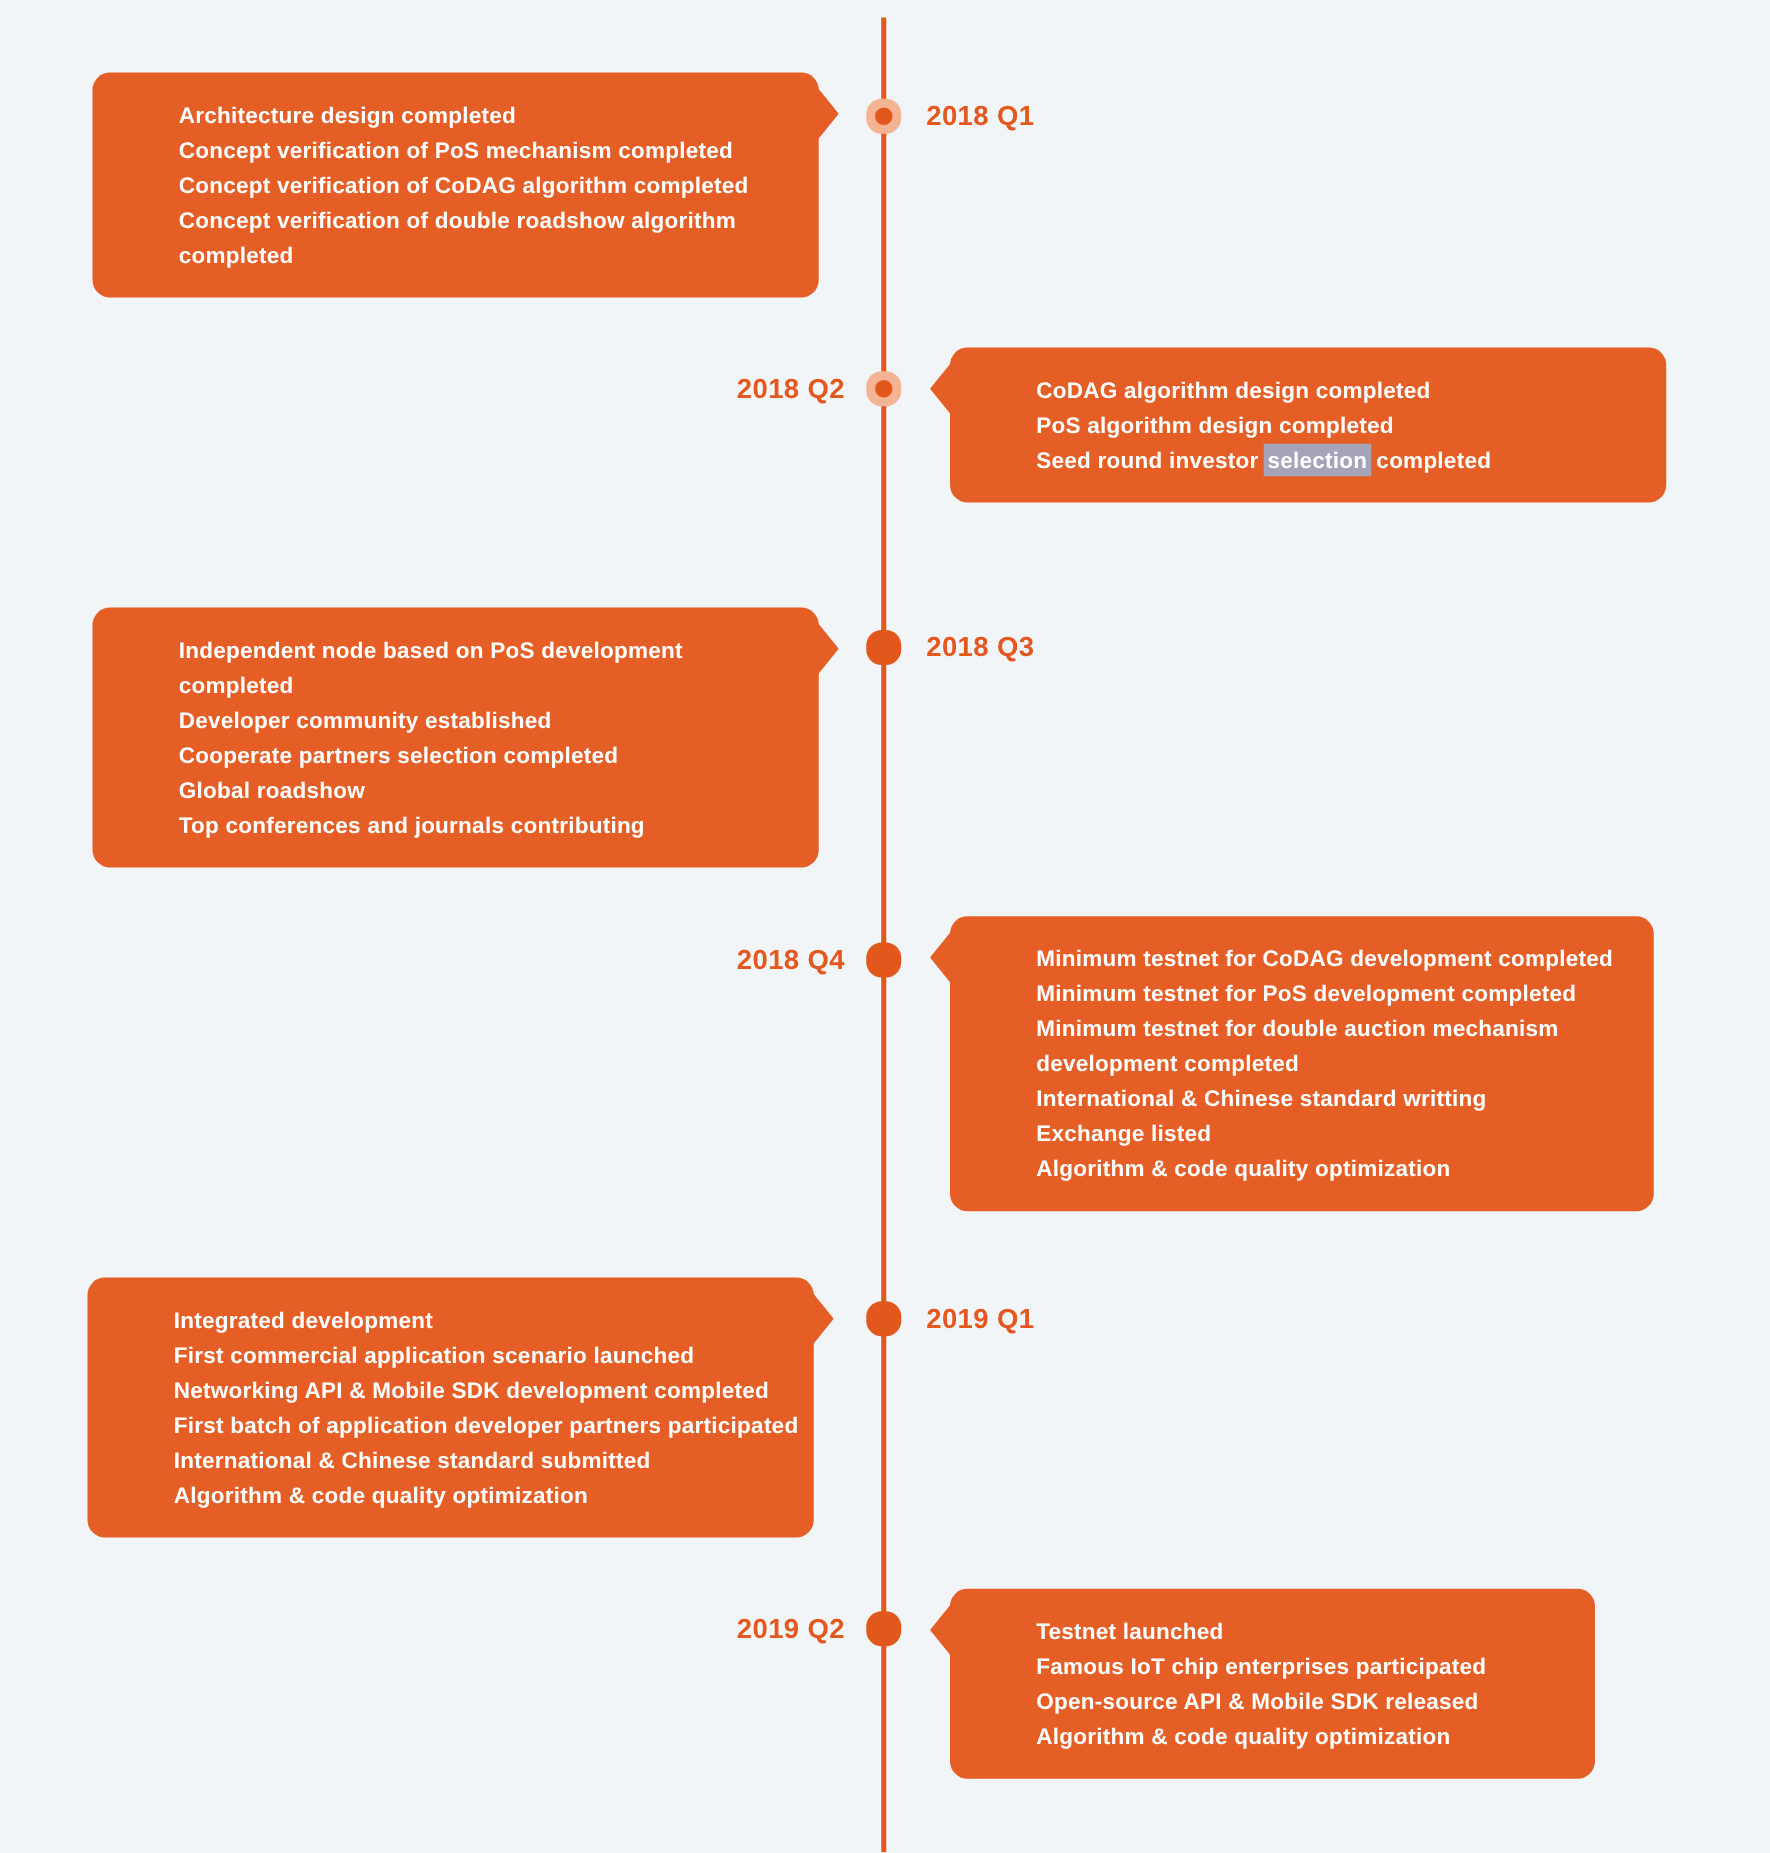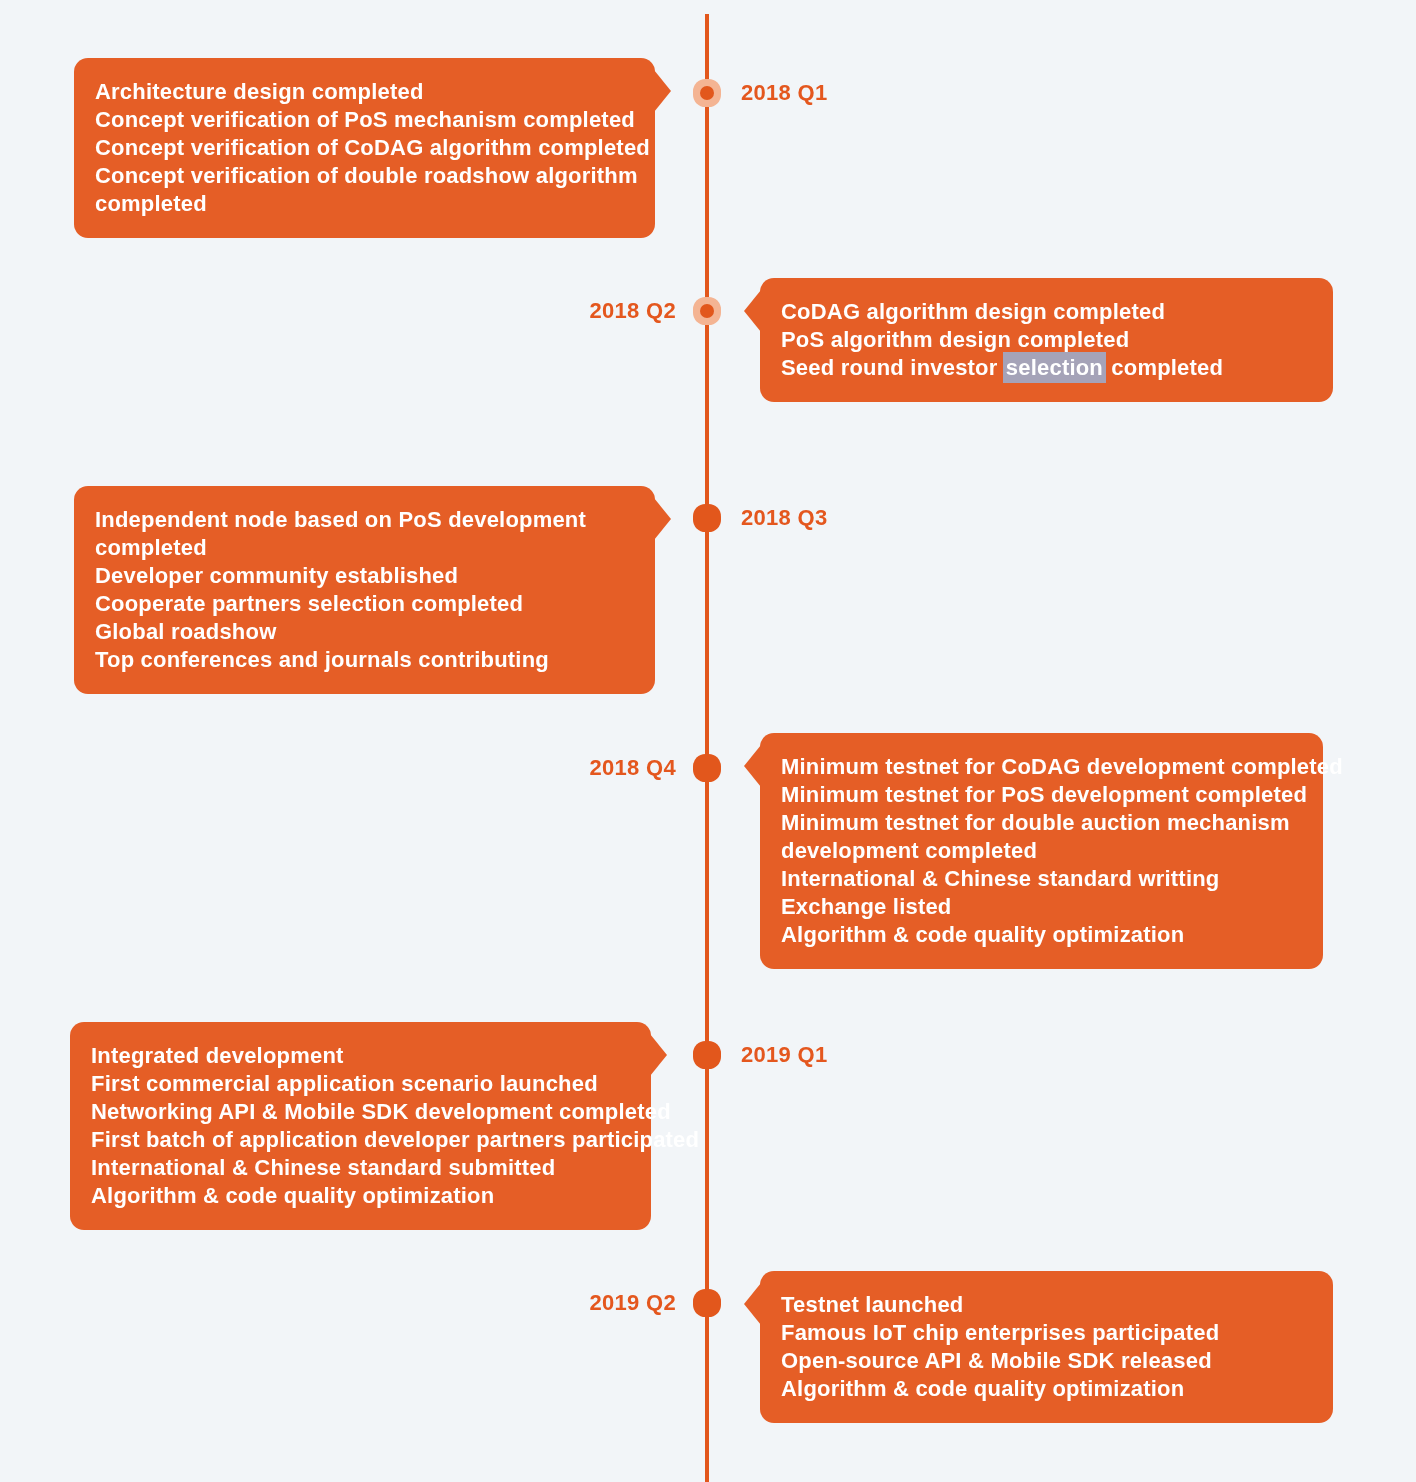--- a/index.html
+++ b/index.html
@@ -71,25 +71,26 @@
   }
   .entry-left .arrow {
     right: -16px;
     clip-path: polygon(0 0, 100% 50%, 0 100%);
   }
   .entry-right .arrow {
     left: -16px;
     clip-path: polygon(100% 0, 0 50%, 100% 100%);
   }
   .item {
-    font-size: 22px;
+    font-size: 18px;
     font-weight: 700;
     line-height: 28px;
     letter-spacing: 0.2px;
     white-space: pre;
+    margin-left: 48px;
   }
   .sel-highlight {
     background: var(--sel, #a5a3b8);
     padding: 3px 3px;
     margin: -3px -1px;
   }
 </style>
 </head>
 <body>
 
@@ -181,21 +182,21 @@
             <div class="item">Algorithm &amp; code quality optimization</div>
           </div>
     </div>
   </div>
 
   <div class="entry entry-right">
     <div class="dot" style="top: 1289px;">
       
     </div>
     <div class="qlabel left-of-line" style="top: 1288px;">2019 Q2</div>
-    <div class="box" style="left: 760px; top: 1271px; width: 573px;">
+    <div class="box" style="left: 760px; top: 1271px; width: 516px;">
       <div class="arrow"></div>
       <div class="lines">
             <div class="item">Testnet launched</div>
             <div class="item">Famous IoT chip enterprises participated</div>
             <div class="item">Open-source API &amp; Mobile SDK released</div>
             <div class="item">Algorithm &amp; code quality optimization</div>
           </div>
     </div>
   </div>
 </div>

